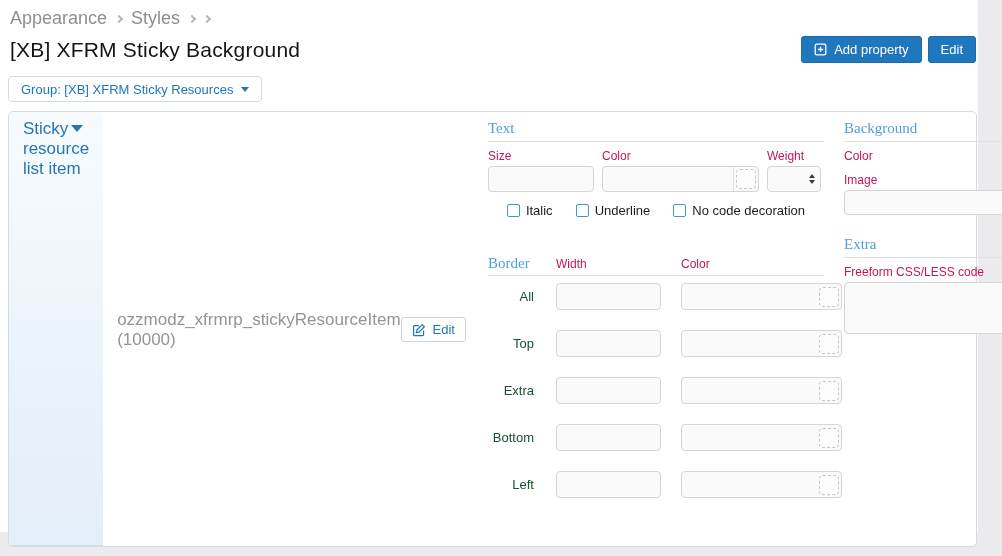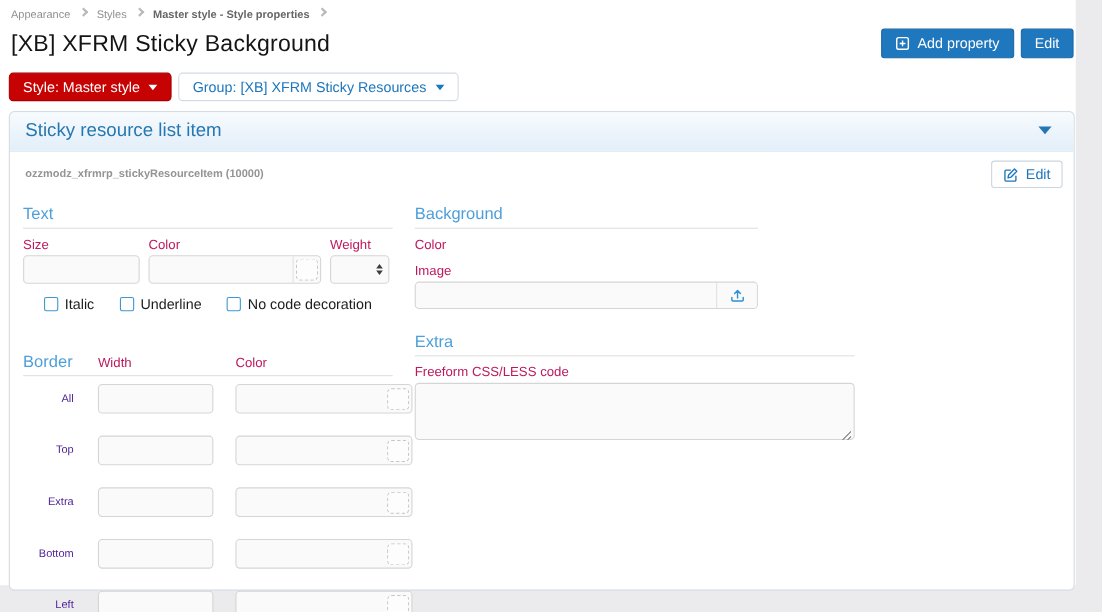--- a/index.html
+++ b/index.html
@@ -2,50 +2,50 @@
 <html><head>
 <meta charset="utf-8">
 <style>
   * { box-sizing: border-box; margin: 0; padding: 0; }
   html,body { width:1002px; height:556px; }
   body { background:#ebebed; font-family:"Liberation Sans", sans-serif; color:#2b2b2b; overflow:hidden; }
 
   .content { position:absolute; top:0; left:0; width:978px; height:532px; background:#fff; }
 
   
-  .breadcrumb { display:flex; gap:9px; padding:8px 0 0 10px; font-size:10px; color:#8f8f8f; }
+  .breadcrumb { display:flex; align-items:center; gap:9px; padding:8px 0 0 10px; font-size:18px; color:#8f8f8f; }
   .crumb { cursor:pointer; }
   .crumb.bold { color:#666; font-weight:bold; }
   .chev { width:6px; height:6px; border-right:2px solid #b9b9b9; border-top:2px solid #b9b9b9; transform:rotate(45deg); display:inline-block; }
 
   
   .title-row { display:flex; justify-content:space-between; align-items:center; padding:7px 2px 0 10px; }
   .page-title { font-size:21px; font-weight:400; color:#141414; letter-spacing:.2px; }
   .actions { display:flex; gap:6px; }
   .btn-blue { display:inline-flex; align-items:center; gap:7px; background:#1f77bd; color:#fff; border:1px solid #1b69a8; border-radius:3px; font-size:13px; padding:5px 12px; height:27px; cursor:pointer; font-family:inherit; }
 
   
   .filter-row { display:flex; gap:6px; padding:13px 0 0 8px; }
   .btn-red { display:inline-flex; align-items:center; background:#c70202; color:#fff; border:1px solid #a80000; border-radius:4px; font-size:13px; padding:5px 12px; height:26px; cursor:pointer; font-family:inherit; }
   .btn-white { display:inline-flex; align-items:center; background:#fff; color:#1c76bb; border:1px solid #d4dbe2; border-radius:4px; font-size:13px; padding:5px 12px; height:26px; cursor:pointer; font-family:inherit; }
   .caret { display:inline-block; margin-left:8px; width:0; height:0; border-left:4px solid transparent; border-right:4px solid transparent; border-top:5px solid currentColor; }
 
   
-  .card { margin:9px 0 12px 8px; width:969px; height:436px; background:#fff; border:1px solid #d4dbe2; border-radius:5px; position:relative; display:flex; flex-direction:column; }
+  .card { margin:9px 0 12px 8px; width:969px; height:436px; background:#fff; border:1px solid #d4dbe2; border-radius:5px; position:relative; display:flex; }
   .card-header { background:linear-gradient(#f7fbfe,#e2eef9); border-bottom:1px solid #cfe0ee; border-radius:5px 5px 0 0; padding:7px 14px 8px; color:#2577b1; font-size:17px; position:relative; cursor:pointer; }
   .panel-caret { position:absolute; right:20px; top:13px; width:0; height:0; border-left:6px solid transparent; border-right:6px solid transparent; border-top:7px solid #2577b1; }
   .card-subrow { display:flex; justify-content:space-between; align-items:center; padding:8px 10px 7px 14px; }
-  .prop-name { color:#949494; font-size:10px;font-weight:bold; }
+  .prop-name { color:#949494; font-size:17px; }
   .btn-outline { display:inline-flex; align-items:center; gap:7px; background:#fff; color:#1c76bb; border:1px solid #ccd6de; border-radius:3px; font-size:13px; padding:4px 10px; height:25px; cursor:pointer; font-family:inherit; }
 
   .card-body { display:flex; padding:8px 0 0 12px; flex:1; }
   .col-left { width:336px; }
   .col-right { width:400px; margin-left:20px; }
 
-  h3.sec-title { color:#4e9fd9; font-size:15px; font-weight:400; }
+  h3.sec-title { color:#4e9fd9; font-size:15px; font-weight:400;font-family:Liberation Serif, serif; }
   .hr { border-bottom:1px solid #e0e0e0; margin-top:4px; }
 
   .flabel { font-size:12px; color:#be185d; }
 
   
   .text-grid { display:grid; grid-template-columns:106px 157px 54px; column-gap:8px; margin-top:7px; row-gap:3px; align-items:end; }
   .inp { background:#fafafa; border:1px solid #d5d5d5; border-radius:4px; height:26px; width:100%; font-family:inherit; font-size:13px; color:#333; padding:0 7px; outline:none; }
   .color-group { display:flex; align-items:center; background:#fafafa; border:1px solid #d5d5d5; border-radius:4px; height:26px; overflow:hidden; }
   .color-group input { flex:1; min-width:0; border:none; background:transparent; height:100%; font-family:inherit; font-size:13px; color:#333; padding:0 7px; outline:none; }
   .swatch-dashed { width:20px; height:20px; border:1px dashed #c6c6c6; border-radius:4px; background:#fdfdfd; margin:0 2px; flex:0 0 auto; cursor:pointer; }
@@ -57,21 +57,21 @@
   .spin .dn { border-top:4px solid #3c3c3c; }
 
   .checks { display:flex; gap:23px; margin-top:11px; align-items:center;justify-content:center; }
   .check { display:flex; align-items:center; gap:6px; font-size:13px; color:#1c1c1c; cursor:pointer; }
   .box { width:13px; height:13px; border:1px solid #3e97d3; border-radius:2px; background:#fff; flex:0 0 auto; }
 
   
   .border-sec { margin-top:37px; }
   .border-grid { display:grid; grid-template-columns:48px 105px 161px; column-gap:7px; row-gap:5px; align-items:center;gap:20px; }
   .bhead { align-items:baseline; }
-  .row-label { font-size:10px; color:#4c1d95; text-align:right; padding-right:2px; }
+  .row-label { font-size:13px; color:#14532d; text-align:right; padding-right:2px; }
   .border-hr { border-bottom:1px solid #e0e0e0; margin:3px 0 7px; }
   .cell-inp { height:27px; }
 
   
   .bg-sec { width:312px; }
   .bg-color-row { display:flex; align-items:center; gap:4px; margin-top:3px; }
   .bg-color-group { flex:1; }
   .swatch-btn { width:24px; height:24px; border:1px solid #5d4a1f; border-radius:2px; background:linear-gradient(135deg,#fbf6ea 0%,#fbf6ea 49%,#4a3a17 51%,#4a3a17 100%); cursor:pointer; flex:0 0 auto; }
   .image-group { display:flex; align-items:stretch; background:#fafafa; border:1px solid #d5d5d5; border-radius:4px; height:25px; margin-top:3px; overflow:hidden; }
   .image-group input { flex:1; min-width:0; border:none; background:transparent; font-family:inherit; font-size:13px; padding:0 7px; outline:none; }
@@ -94,21 +94,20 @@
 </head>
 <body>
 
 <div class="content">
 
   <div class="breadcrumb">
     <span class="crumb">Appearance</span>
     <span class="chev"></span>
     <span class="crumb">Styles</span>
     <span class="chev"></span>
-    <span class="crumb bold">Master style - Style properties</span>
     <span class="chev"></span>
   </div>
 
   <div class="title-row">
     <h1 class="page-title">[XB] XFRM Sticky Background</h1>
     <div class="actions">
       <button class="btn-blue">
         <span>
           <svg width="13" height="13" viewBox="0 0 16 16" fill="none" stroke="#fff" stroke-width="1.6">
             <rect x="1.5" y="1.5" width="13" height="13" rx="2"></rect>
@@ -117,24 +116,20 @@
         </span>
         <span>Add property</span>
       </button>
       <button class="btn-blue">
         <span>Edit</span>
       </button>
     </div>
   </div>
 
   <div class="filter-row">
-    <button class="btn-red">
-      <span>Style: Master style</span>
-      <i class="caret"></i>
-    </button>
     <button class="btn-white">
       <span>Group: [XB] XFRM Sticky Resources</span>
       <i class="caret"></i>
     </button>
   </div>
 
   <div class="card">
 
     <div class="card-header">
       <span>Sticky resource list item</span>

